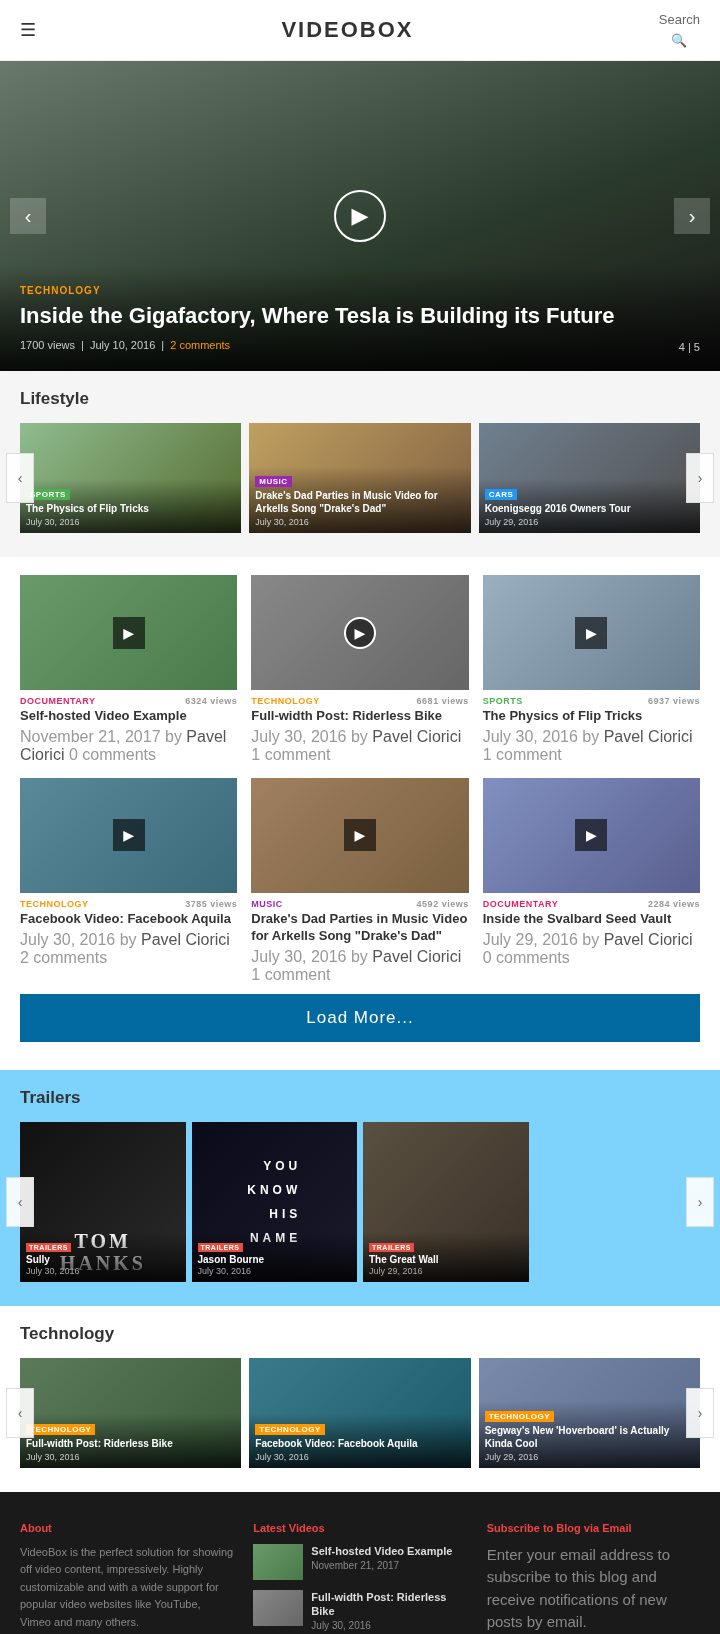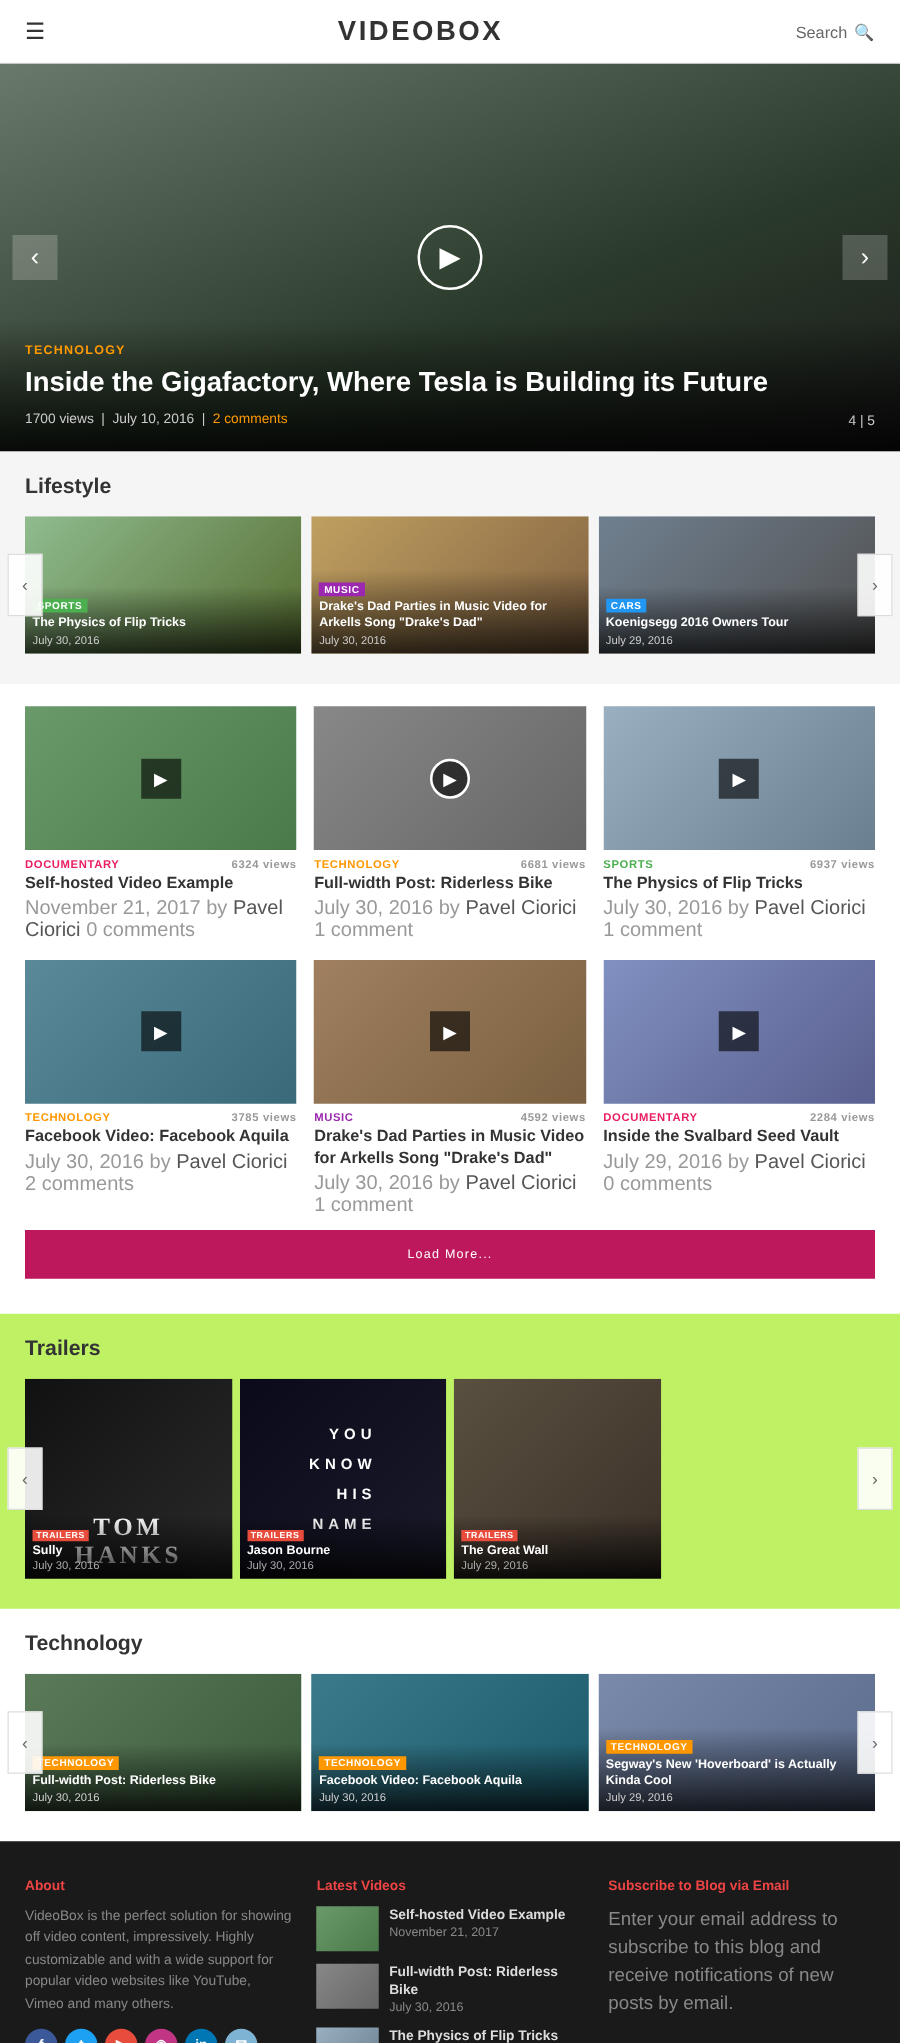--- a/index.html
+++ b/index.html
@@ -2,21 +2,21 @@
 <html><head>
   <meta charset="utf-8">
   <style>
     * { box-sizing: border-box; margin: 0; padding: 0; }
     body { font-family: Arial, sans-serif; background: #fff; width: 720px; font-size: 13px; color: #333; }
     
     
     .header { display: flex; align-items: center; justify-content: space-between; padding: 12px 20px; border-bottom: 1px solid #eee; background: #fff; }
     .header-menu { font-size: 18px; cursor: pointer; }
     .header-title { font-size: 22px; font-weight: bold; letter-spacing: 2px; }
-    .header-search { display: flex; align-items: center; gap: 6px; color: #666; font-size: 13px; cursor: pointer; }
+    .header-search { display: flex; align-items: center; gap: 6px; color: #666; font-size: 13px; cursor: pointer; flex-direction: column; }
 
     
     .hero { position: relative; height: 310px; background: linear-gradient(180deg, #555 0%, #333 50%, #222 100%); overflow: hidden; display: flex; align-items: flex-end; }
     .hero-bg { position: absolute; top: 0; left: 0; width: 100%; height: 100%; background: linear-gradient(160deg, #6a7a6a 0%, #4a5a4a 30%, #2a3a2a 60%, #1a1a1a 100%); }
     .hero-overlay { position: absolute; bottom: 0; left: 0; width: 100%; background: linear-gradient(transparent, rgba(0,0,0,0.85)); padding: 20px; }
     .hero-nav-btn { position: absolute; top: 50%; transform: translateY(-50%); background: rgba(255,255,255,0.2); border: none; color: #fff; font-size: 20px; width: 36px; height: 36px; cursor: pointer; z-index: 10; display: flex; align-items: center; justify-content: center; }
     .hero-nav-left { left: 10px; }
     .hero-nav-right { right: 10px; }
     .hero-play { position: absolute; top: 50%; left: 50%; transform: translate(-50%, -50%); width: 52px; height: 52px; border: 2px solid #fff; border-radius: 50%; display: flex; align-items: center; justify-content: center; cursor: pointer; color: #fff; font-size: 22px; }
     .hero-category { color: #f90; font-size: 10px; font-weight: bold; letter-spacing: 1px; margin-bottom: 6px; }
@@ -57,21 +57,21 @@
     .cat-documentary { color: #e91e63; }
     .cat-technology { color: #ff9800; }
     .cat-sports { color: #4caf50; }
     .cat-music { color: #9c27b0; }
     .views-count { float: right; color: #999; font-size: 9px; }
     .grid-card-title { font-size: 13px; font-weight: bold; margin-top: 2px; line-height: 1.3; }
     .grid-card-meta { font-size: 16px; color: #999; margin-top: 3px; }
     .grid-card-meta a { color: #555; }
 
     
-    .load-more-btn { display: block; width: 100%; background: #be185d; color: #fff; border: none; padding: 14px; font-size: 10px; cursor: pointer; margin: 10px 0; letter-spacing: 1px; }
+    .load-more-btn { display: block; width: 100%; background: #0369a1; color: #fff; border: none; padding: 14px; font-size: 17px; cursor: pointer; margin: 10px 0; letter-spacing: 1px; }
 
     
     .trailers-grid { display: grid; grid-template-columns: 1fr 1fr 1fr 1fr; gap: 6px; }
     .trailer-card { position: relative; height: 160px; overflow: hidden; background: #222; cursor: pointer; }
     .trailer-overlay { position: absolute; bottom: 0; left: 0; width: 100%; background: linear-gradient(transparent, rgba(0,0,0,0.85)); padding: 6px; }
     .trailer-badge { display: inline-block; background: #e74c3c; color: #fff; font-size: 7px; font-weight: bold; padding: 1px 3px; margin-bottom: 2px; letter-spacing: 0.5px; }
     .trailer-title { color: #fff; font-size: 10px; font-weight: bold; line-height: 1.2; }
     .trailer-date { color: #aaa; font-size: 9px; }
 
     
@@ -274,21 +274,21 @@
       </div>
       <div class="grid-card-title">Inside the Svalbard Seed Vault</div>
       <div class="grid-card-meta">
         <span>July 29, 2016</span> by <a>Pavel Ciorici</a> <span>0 comments</span>
       </div>
     </div>
   </div>
   <button class="load-more-btn">Load More...</button>
 </div>
 
-<div class="section" style="background:#bef264; padding-bottom:24px;">
+<div class="section" style="background:#7dd3fc; padding-bottom:24px;">
   <h2 class="section-title">Trailers</h2>
   <div class="carousel-wrapper">
     <button class="carousel-nav carousel-nav-left">‹</button>
     <div class="trailers-grid">
 
       <div class="trailer-card th-sully">
         <div style="width:100%;height:100%;display:flex;flex-direction:column;justify-content:flex-end;padding:8px;background:linear-gradient(135deg,#111,#2a2a2a);">
           <div style="color:#fff;font-size:20px;font-weight:bold;letter-spacing:3px;line-height:1.1;font-family:serif;text-align:center;margin-top:10px;">TOM HANKS</div>
         </div>
         <div class="trailer-overlay">

